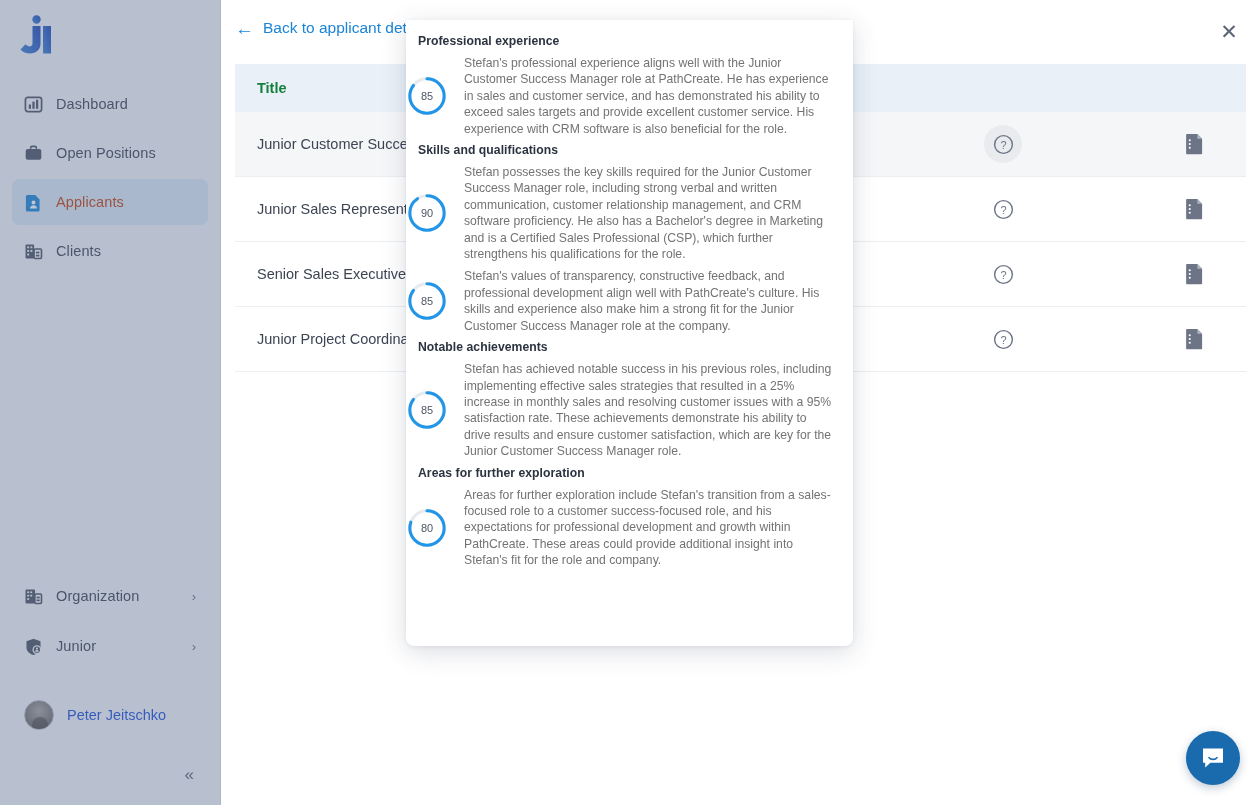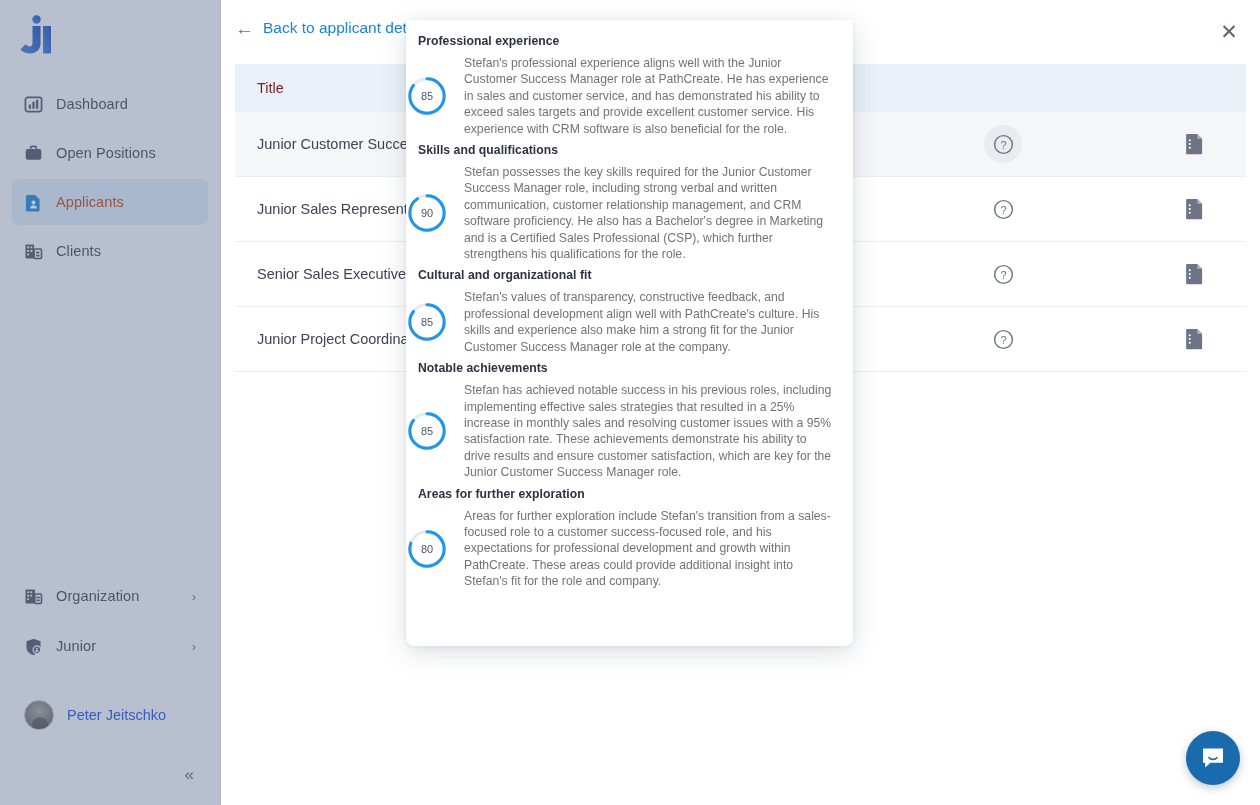--- a/index.html
+++ b/index.html
@@ -71,21 +71,21 @@
   .back-row { height: 56px; display: flex; align-items: center; padding-left: 14px; }
   .back-link { display: inline-flex; align-items: center; gap: 9px; cursor: pointer; }
   .back-arrow { font-size: 19px; color: #1a84d8; line-height: 1; }
   .back-text { font-size: 15.5px; color: #1a84d8; }
 
   .table { margin: 8px 14px 0 14px; }
   .t-head {
     display: flex; align-items: center; height: 48px;
     background: #e9f0f8; padding: 0 22px;
   }
-  .t-head .th { font-size: 14.5px; color: #7f1d1d; font-weight: normal; }
+  .t-head .th { font-size: 14.5px; color: #15803d; font-weight: bold; }
   .t-row {
     display: flex; align-items: center; height: 65px;
     border-bottom: 1px solid #eceef2; padding: 0 22px; cursor: pointer;
   }
   .t-row.sel { background: #f5f6f8; }
   .c-title { flex: 1 1 auto; font-size: 14.5px; color: #3d4452; white-space: nowrap; }
   .c-help { flex: 0 0 180px; display: flex; align-items: center; }
   .c-doc  { flex: 0 0 60px; display: flex; align-items: center; justify-content: center; }
 
   .help-btn {
@@ -369,21 +369,20 @@
             <circle cx="22" cy="22" r="18" fill="none" stroke="#e7eaef" stroke-width="3.2"></circle>
             <circle class="ring-arc" cx="22" cy="22" r="18" fill="none" stroke="#2196e8" stroke-width="3.2" stroke-linecap="round" transform="rotate(-90 22 22)" stroke-dasharray="113.10" stroke-dashoffset="11.31"></circle>
             <text class="ring-num" x="22" y="26" text-anchor="middle">90</text>
           </svg>
         </span>
         <span class="sec-text">Stefan possesses the key skills required for the Junior Customer Success Manager role, including strong verbal and written communication, customer relationship management, and CRM software proficiency. He also has a Bachelor's degree in Marketing and is a Certified Sales Professional (CSP), which further strengthens his qualifications for the role.</span>
       </div>
     </div>
 
     <div class="section">
-      <div class="sec-title">Cultural and organizational fit</div>
       <div class="sec-body">
         <span class="ring-wrap">
           <svg class="ring" viewBox="0 0 44 44">
             <circle cx="22" cy="22" r="18" fill="none" stroke="#e7eaef" stroke-width="3.2"></circle>
             <circle class="ring-arc" cx="22" cy="22" r="18" fill="none" stroke="#2196e8" stroke-width="3.2" stroke-linecap="round" transform="rotate(-90 22 22)" stroke-dasharray="113.10" stroke-dashoffset="16.96"></circle>
             <text class="ring-num" x="22" y="26" text-anchor="middle">85</text>
           </svg>
         </span>
         <span class="sec-text">Stefan's values of transparency, constructive feedback, and professional development align well with PathCreate's culture. His skills and experience also make him a strong fit for the Junior Customer Success Manager role at the company.</span>
       </div>

